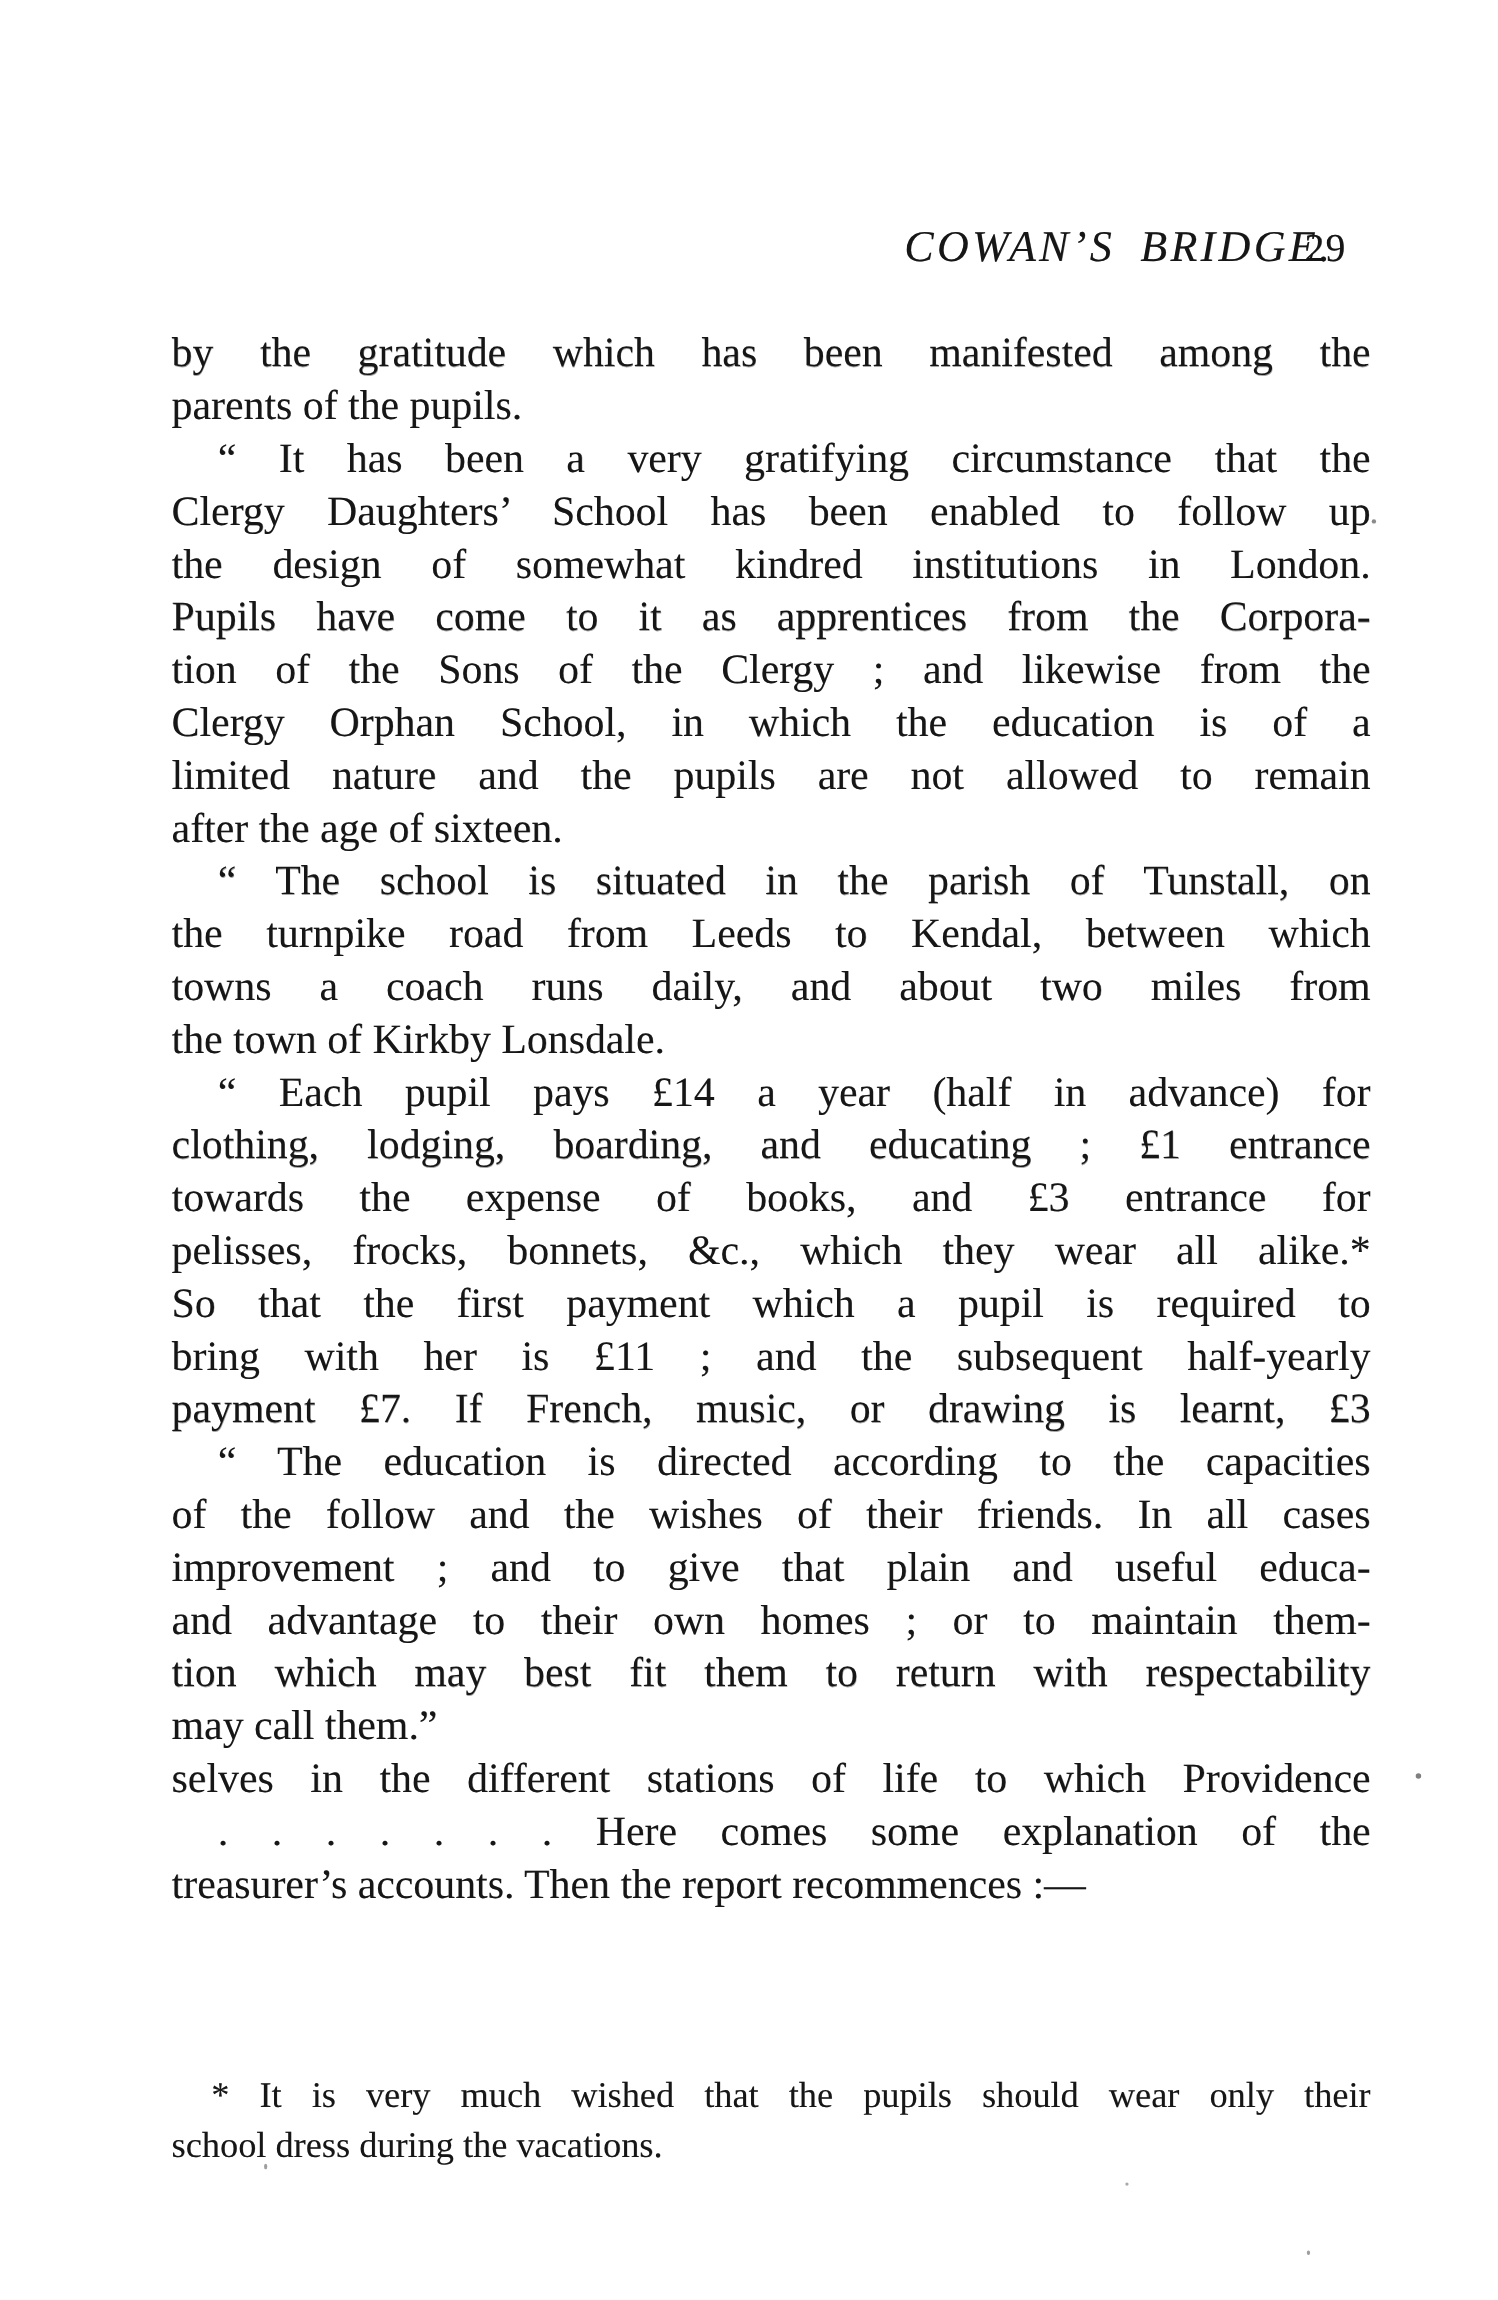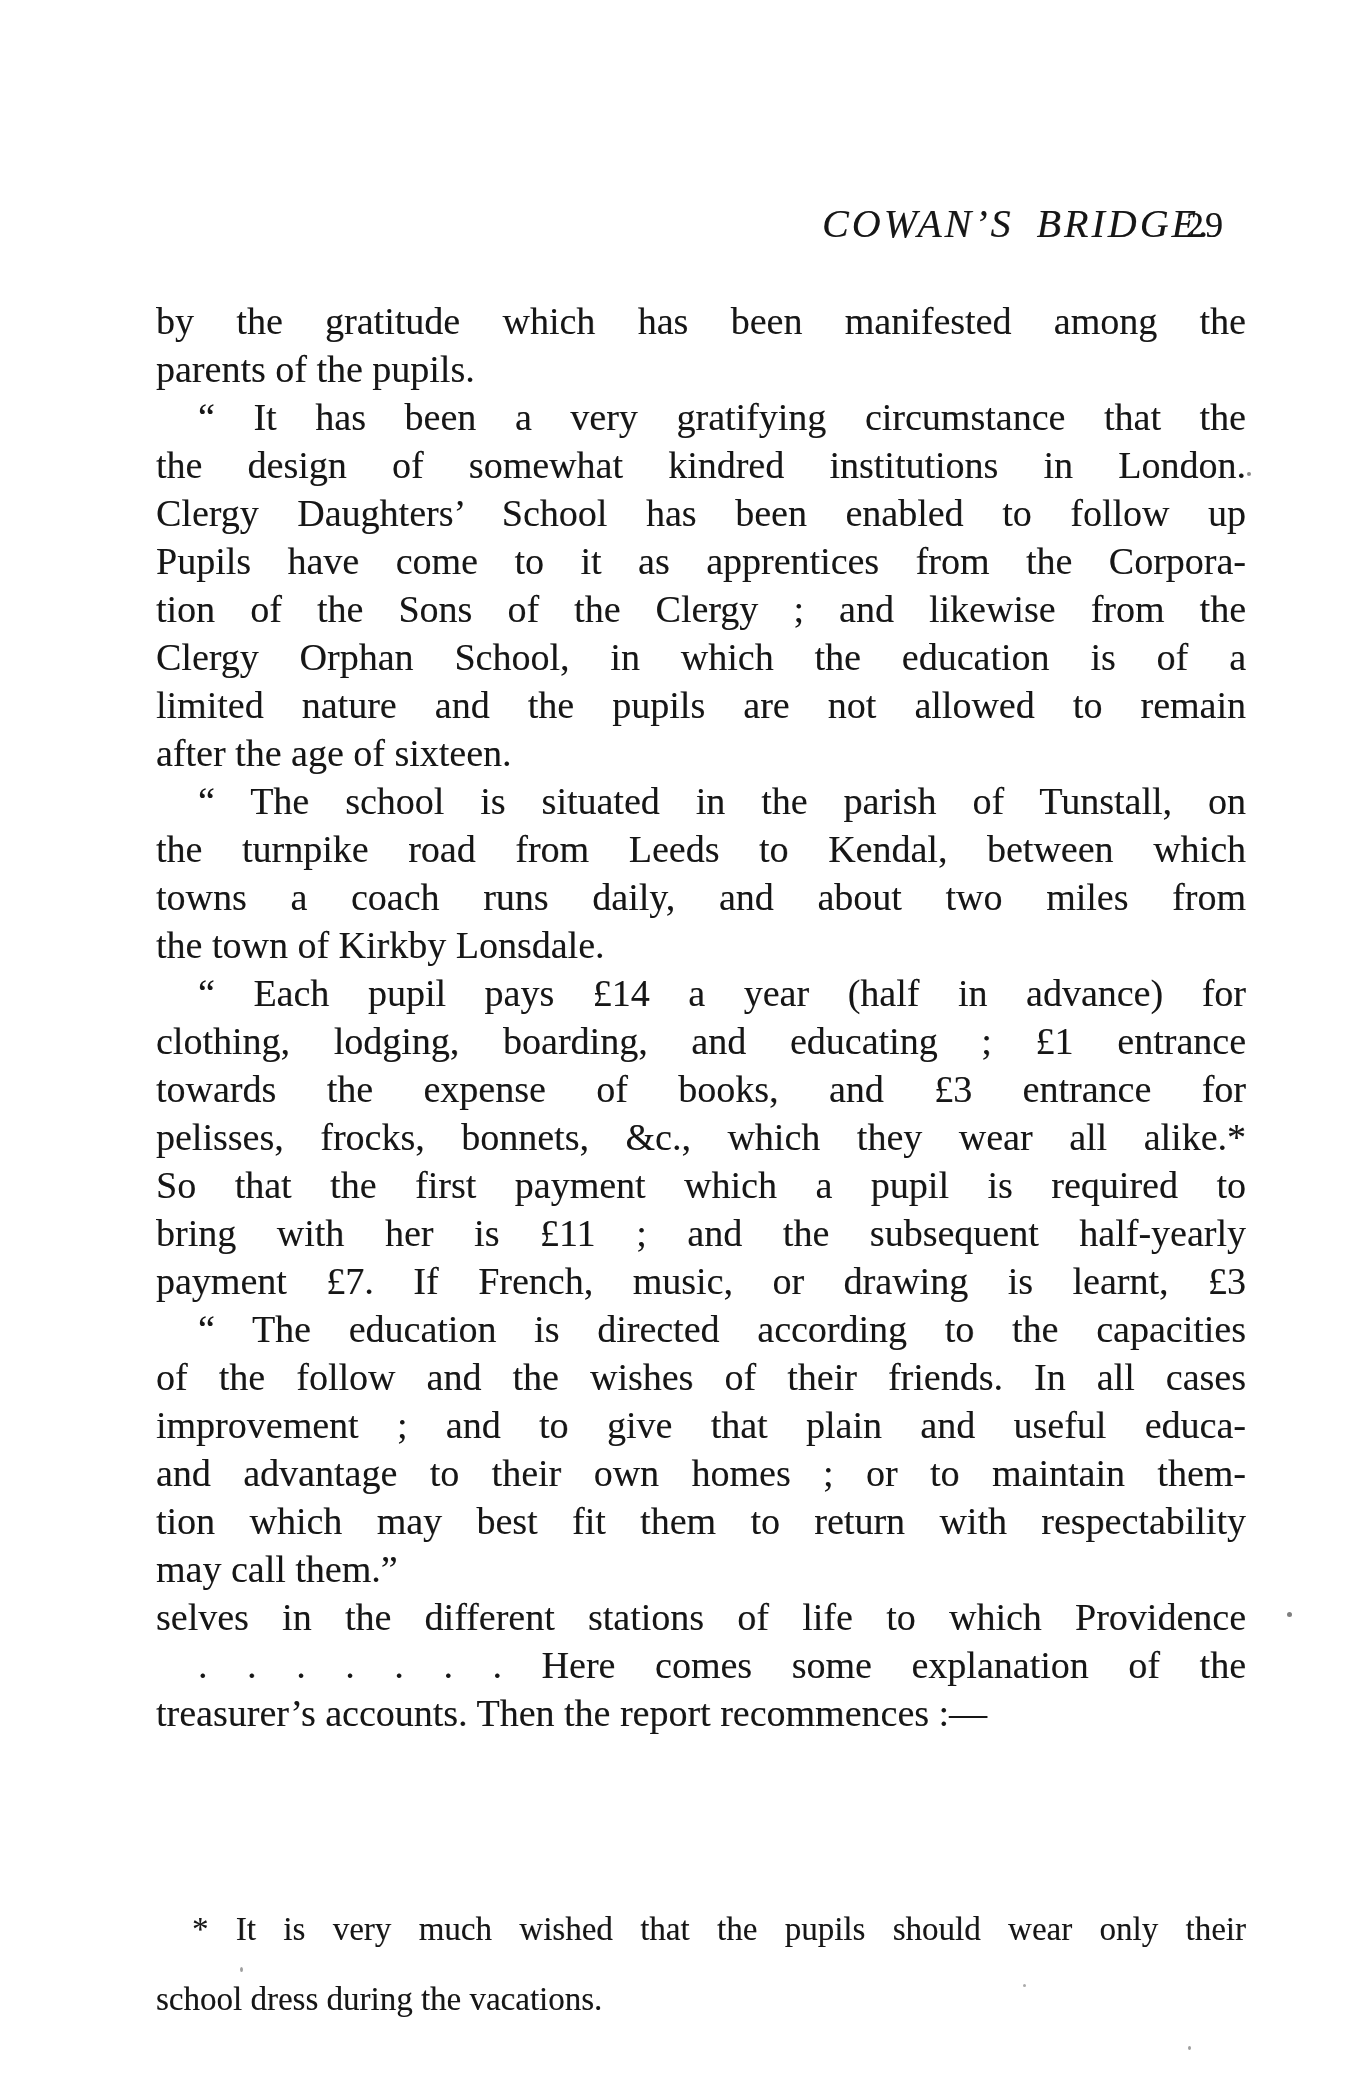--- a/index.html
+++ b/index.html
@@ -80,21 +80,20 @@
     font-size: 33px;
     line-height: 46px;
     text-shadow: 0.3px 0.3px 0 rgba(0,0,0,0.35);
   }
   .fline {
     height: 46px;
     overflow: hidden;
     white-space: nowrap;
     text-align: justify;
     text-align-last: justify;
-    margin-top: 24px;
   }
   .fline.indent { padding-left: 36px; }
   .fline.last {
     text-align: center;
     text-align-last: left;
   }
   
   .speck {
     position: absolute;
     background: #2a2a2a;
@@ -113,22 +112,22 @@
 
   <div class="running-header">
     <div class="title">COWAN’S BRIDGE.</div>
     <div class="page-number">29</div>
   </div>
 
   <div class="body-text" id="body-lines">
       <div class="line">by the gratitude which has been manifested among the</div>
       <div class="line last">parents of the pupils.</div>
       <div class="line indent">“ It has been a very gratifying circumstance that the</div>
+      <div class="line">Clergy Daughters’ School has been enabled to follow up</div>
       <div class="line">the design of somewhat kindred institutions in London.</div>
-      <div class="line">Clergy Daughters’ School has been enabled to follow up</div>
       <div class="line">Pupils have come to it as apprentices from the Corpora-</div>
       <div class="line">tion of the Sons of the Clergy ; and likewise from the</div>
       <div class="line">Clergy Orphan School, in which the education is of a</div>
       <div class="line">limited nature and the pupils are not allowed to remain</div>
       <div class="line last">after the age of sixteen.</div>
       <div class="line indent">“ The school is situated in the parish of Tunstall, on</div>
       <div class="line">the turnpike road from Leeds to Kendal, between which</div>
       <div class="line">towns a coach runs daily, and about two miles from</div>
       <div class="line last">the town of Kirkby Lonsdale.</div>
       <div class="line indent">“ Each pupil pays £14 a year (half in advance) for</div>

